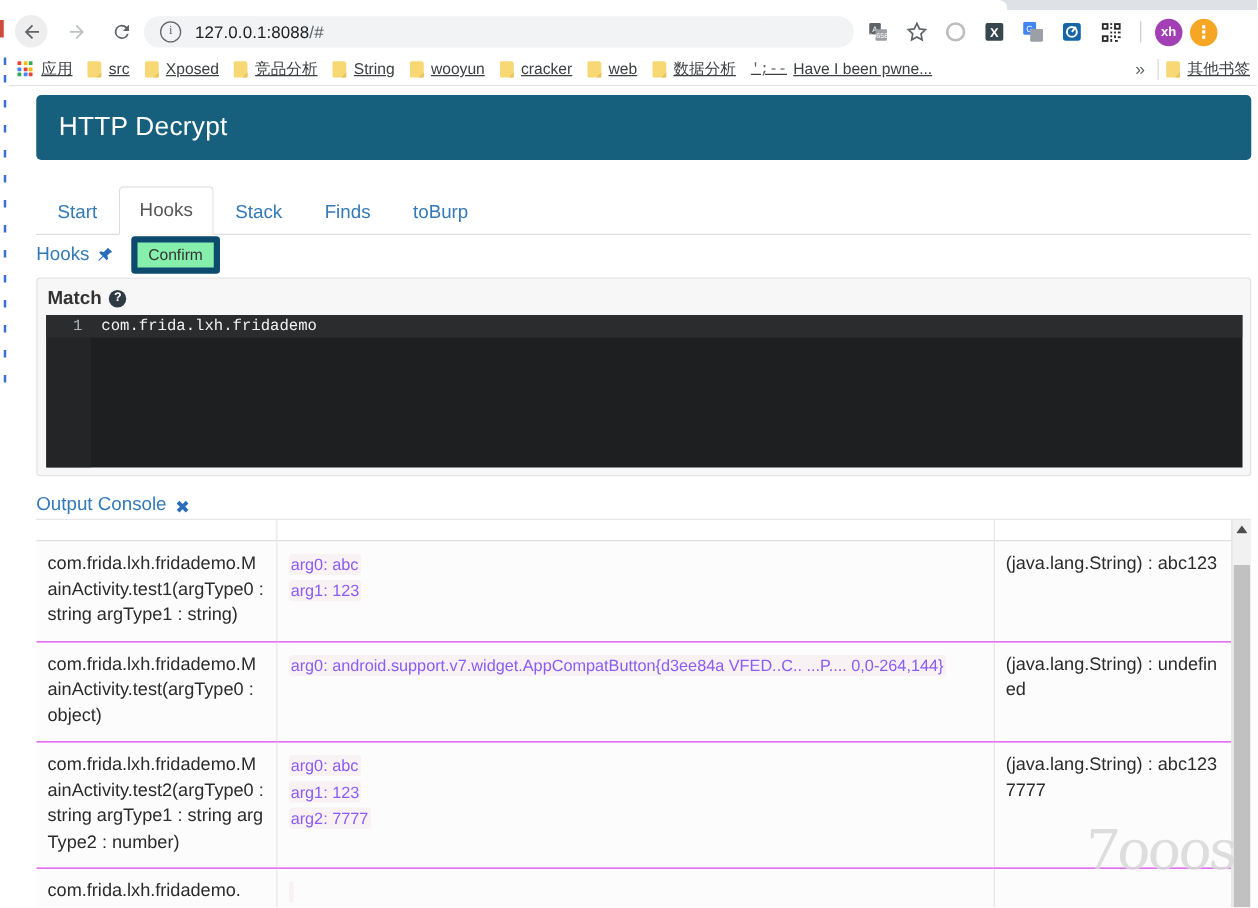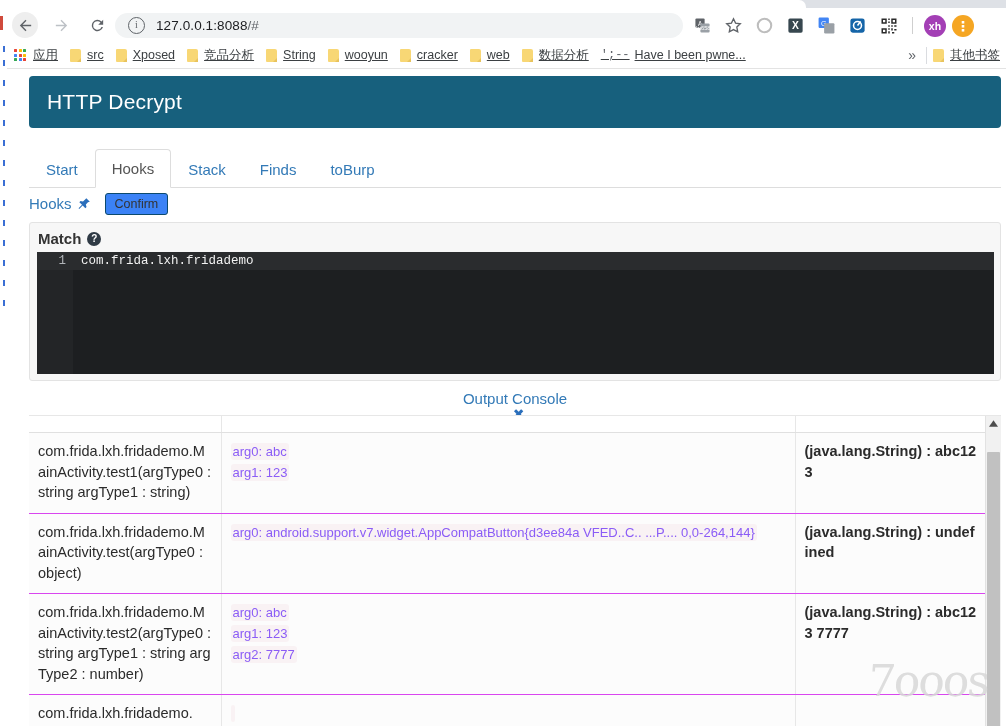--- a/index.html
+++ b/index.html
@@ -74,56 +74,56 @@
   .tabs{position:relative;display:flex;align-items:flex-end;height:40px;
         border-bottom:1px solid #dddddd;}
   .tab{font-size:15px;color:#337ab7;padding:9px 16px 9px 16px;line-height:19px;
        border:1px solid transparent;border-bottom:none;position:relative;top:1px;cursor:pointer;}
   .tab.active{color:#555;background:#fff;border-color:#ddd;border-radius:4px 4px 0 0;
        border-bottom:1px solid #fff;}
 
   .hooks-row{margin:0 17px;display:flex;align-items:center;height:27px;padding-top:3px;}
   .hooks-label{font-size:15px;color:#337ab7;margin-right:5px;}
   .pin-ic{margin-right:14px;display:inline-flex;}
-  .confirm-btn{font-size:12.5px;color:#333;background:#3b82f6;border:1px solid #0c4a6e;
+  .confirm-btn{font-size:12.5px;color:#333;background:#86efac;border:5px solid #0c4a6e;
        border-radius:3px;padding:3px 9px;line-height:14px;cursor:pointer;}
 
   .panel{margin:5px 17px 0 17px;background:#f7f7f7;border:1px solid #e3e3e3;border-radius:3px;
          padding:6px 6px 6px 7px;}
   .panel-head{font-size:15px;font-weight:700;color:#333;display:flex;align-items:center;
          padding:1px 0 5px 1px;}
   .q-badge{width:14px;height:14px;border-radius:50%;background:#2f3a45;color:#fff;font-size:10px;
          font-weight:700;display:inline-flex;align-items:center;justify-content:center;margin-left:6px;}
 
   .editor{background:#1d1f21;border-radius:0;height:122px;position:relative;overflow:hidden;
           font-family:"Liberation Mono","DejaVu Sans Mono",monospace;font-size:12.5px;}
   .ed-gutter{position:absolute;left:0;top:0;width:36px;height:122px;background:#232527;}
   .ed-line{position:absolute;left:0;top:0;right:0;height:18px;background:#2a2c2e;}
   .ed-lnum{position:absolute;left:0;top:0;width:36px;height:18px;line-height:18px;text-align:right;
            padding-right:7px;box-sizing:border-box;color:#b0b4b8;}
   .ed-code{position:absolute;left:44px;top:0;height:18px;line-height:18px;color:#f2f2f2;
            white-space:pre;}
 
-  .console-row{margin:9px 17px 0 17px;display:flex;align-items:center;height:22px;flex-direction:column;}
+  .console-row{margin:9px 17px 0 17px;display:flex;align-items:flex-end;height:22px;}
   .console-label{font-size:15px;color:#337ab7;}
   .console-x{margin-left:7px;color:#2a6ebb;font-size:14px;font-weight:700;line-height:14px;cursor:pointer;}
 
   .table-outer{margin:3px 17px 0 17px;position:relative;height:336px;overflow:hidden;
                border-top:1px solid #e7e7e7;}
   .table-scroll{position:absolute;left:0;top:0;right:0;bottom:0;overflow:hidden;}
   table.out{width:957px;border-collapse:collapse;table-layout:fixed;}
   table.out col.c1{width:192px;}
   table.out col.c2{width:574px;}
   table.out col.c3{width:191px;}
   table.out th{height:16px;padding:0;border-right:1px solid #e7e7e7;border-bottom:1px solid #e0e0e0;
                background:#fff;}
   table.out th:last-child{border-right:none;}
   table.out td{vertical-align:top;padding:8px 9px 10px 9px;border-right:1px solid #e7e7e7;
                border-bottom:1px solid #d946ef;background:#fcfcfc;}
-  table.out td:last-child{border-right:none;font-weight:bold;}
+  table.out td:last-child{border-right:none;}
   .sig{font-size:14.5px;color:#2b2b2b;line-height:20.5px;word-break:break-all;}
   .argline{font-family:Liberation Sans, sans-serif;font-size:13px;
            line-height:21px;color:#8b5cf6;}
   .argline span.chip{background:#f9f2f4;border-radius:3px;padding:1px 2px;}
   .retval{font-size:14.5px;color:#2b2b2b;line-height:20.5px;word-break:break-all;}
 
   
   .vscroll{position:absolute;right:0;top:0;width:15px;height:336px;background:#f1f1f1;
            border-left:1px solid #e2e2e2;}
   .vscroll .arrow-up{position:absolute;left:0;top:0;width:15px;height:15px;

